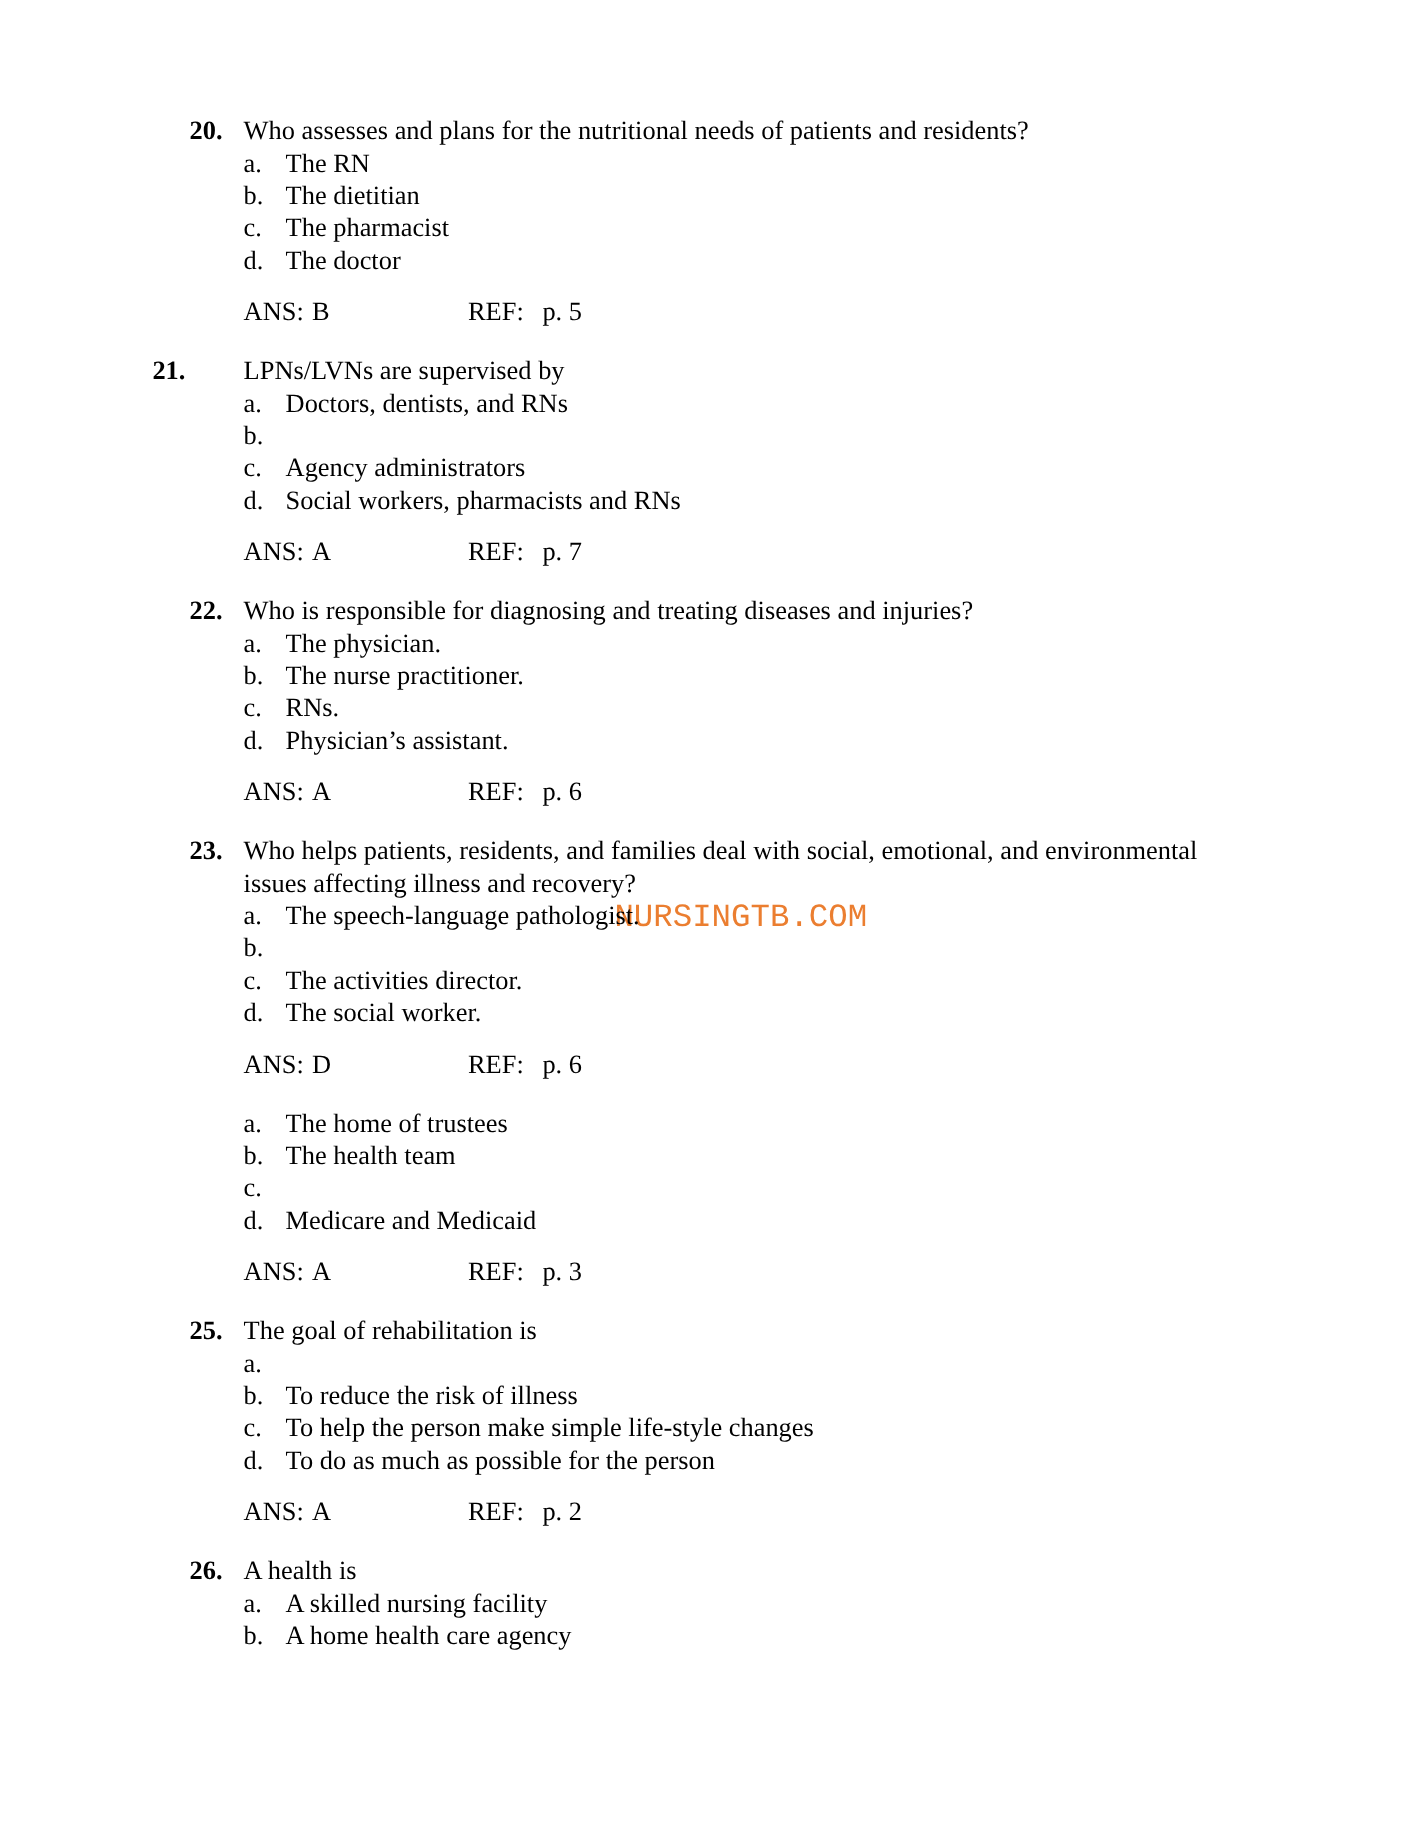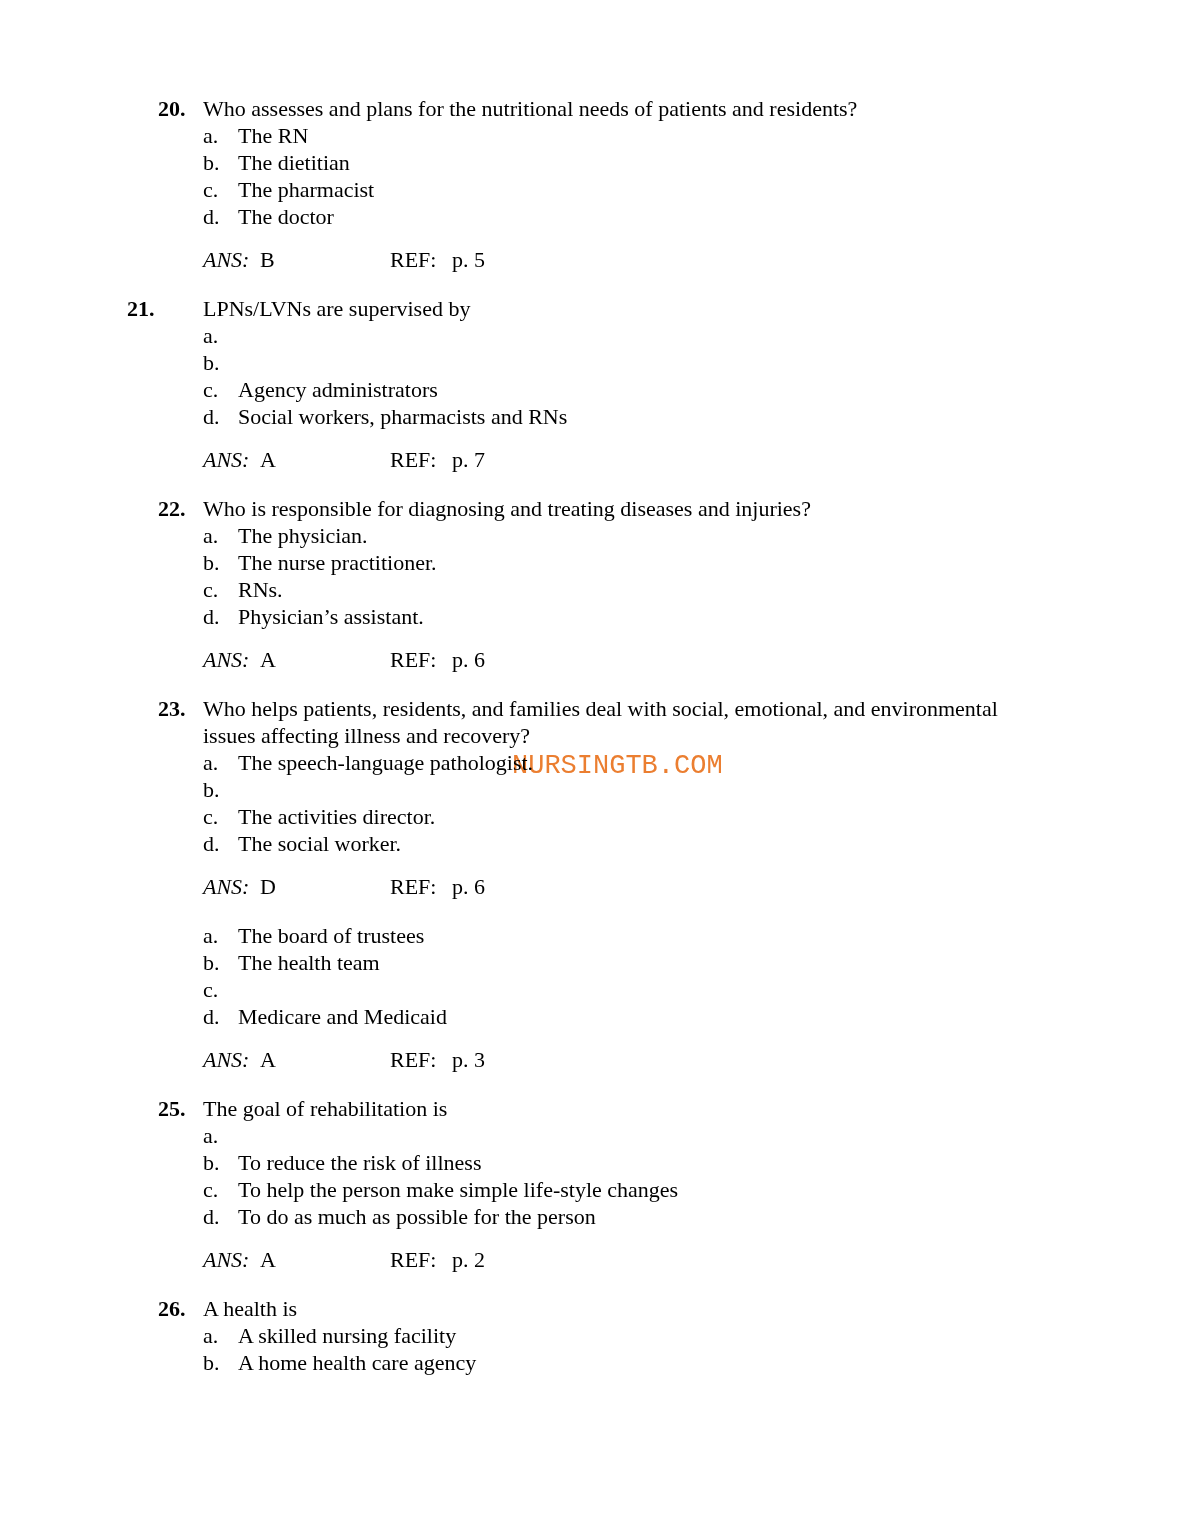--- a/index.html
+++ b/index.html
@@ -31,21 +31,21 @@
     z-index: 1;
   }
   .q { margin-bottom: 22px; }
   .line { position: relative; min-height: 27px; line-height: 27px; }
   .qnum { position: absolute; left: 158px; top: 0; font-weight: bold; }
   .q.outdent .qnum { left: 127px; }
   .qtext-line { margin-left: 203px; margin-right: 130px; }
   .olet { position: absolute; left: 203px; top: 0; }
   .otext { display: block; margin-left: 238px; margin-right: 130px; }
   .ansline { margin-top: 16px; height: 27px; }
-  .c-anslabel { position: absolute; left: 203px; top: 0; font-style: italic; }
+  .c-anslabel { position: absolute; left: 203px; top: 0; }
   .c-ansval  { position: absolute; left: 260px; top: 0; }
   .c-reflabel { position: absolute; left: 390px; top: 0; }
   .c-refval  { position: absolute; left: 452px; top: 0; }
 </style>
 </head>
 <body>
 
 <div class="page">
   <div class="watermark" style="color: rgb(235, 126, 48);">NURSINGTB.COM</div>
   <div class="questions" id="questions">
@@ -82,20 +82,21 @@
   </div>
       <div class="q outdent">
     <div class="line qline first-qline">
       <span class="qnum">21.</span>
       <div class="qtext-line">LPNs/LVNs are supervised by</div>
     </div>
     <div class="extra-lines"></div>
     <div class="opts">
           <div class="line optline">
     <span class="olet">a.</span>
+    <span class="otext">Doctors, dentists, and RNs</span>
   </div>
           <div class="line optline">
     <span class="olet">b.</span>
   </div>
           <div class="line optline">
     <span class="olet">c.</span>
     <span class="otext">Agency administrators</span>
   </div>
           <div class="line optline">
     <span class="olet">d.</span>
@@ -172,21 +173,21 @@
       <span class="c-ansval">D</span>
       <span class="c-reflabel">REF:</span>
       <span class="c-refval">p. 6</span>
     </div>
   </div>
       <div class="q">
     <div class="extra-lines"></div>
     <div class="opts">
           <div class="line optline">
     <span class="olet">a.</span>
-    <span class="otext">The board of trustees</span>
+    <span class="otext">The home of trustees</span>
   </div>
           <div class="line optline">
     <span class="olet">b.</span>
     <span class="otext">The health team</span>
   </div>
           <div class="line optline">
     <span class="olet">c.</span>
   </div>
           <div class="line optline">
     <span class="olet">d.</span>

